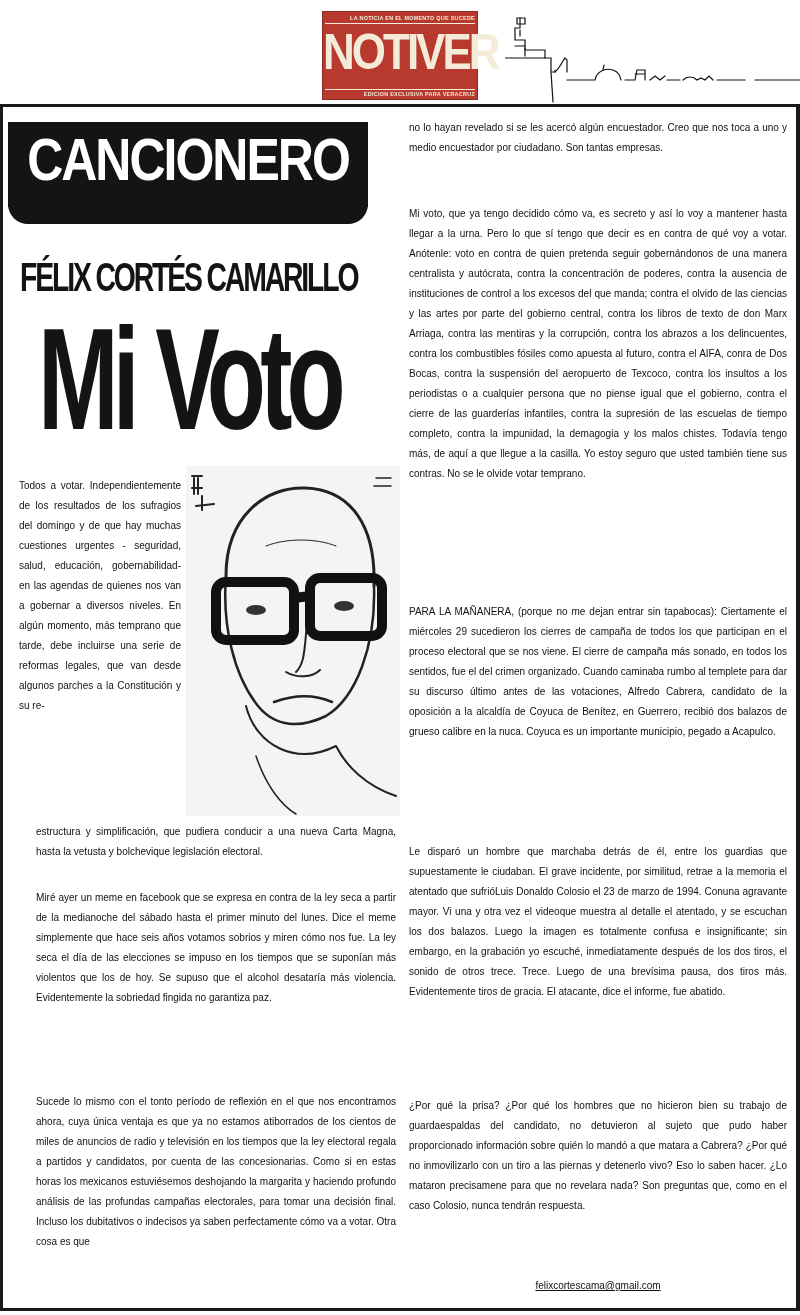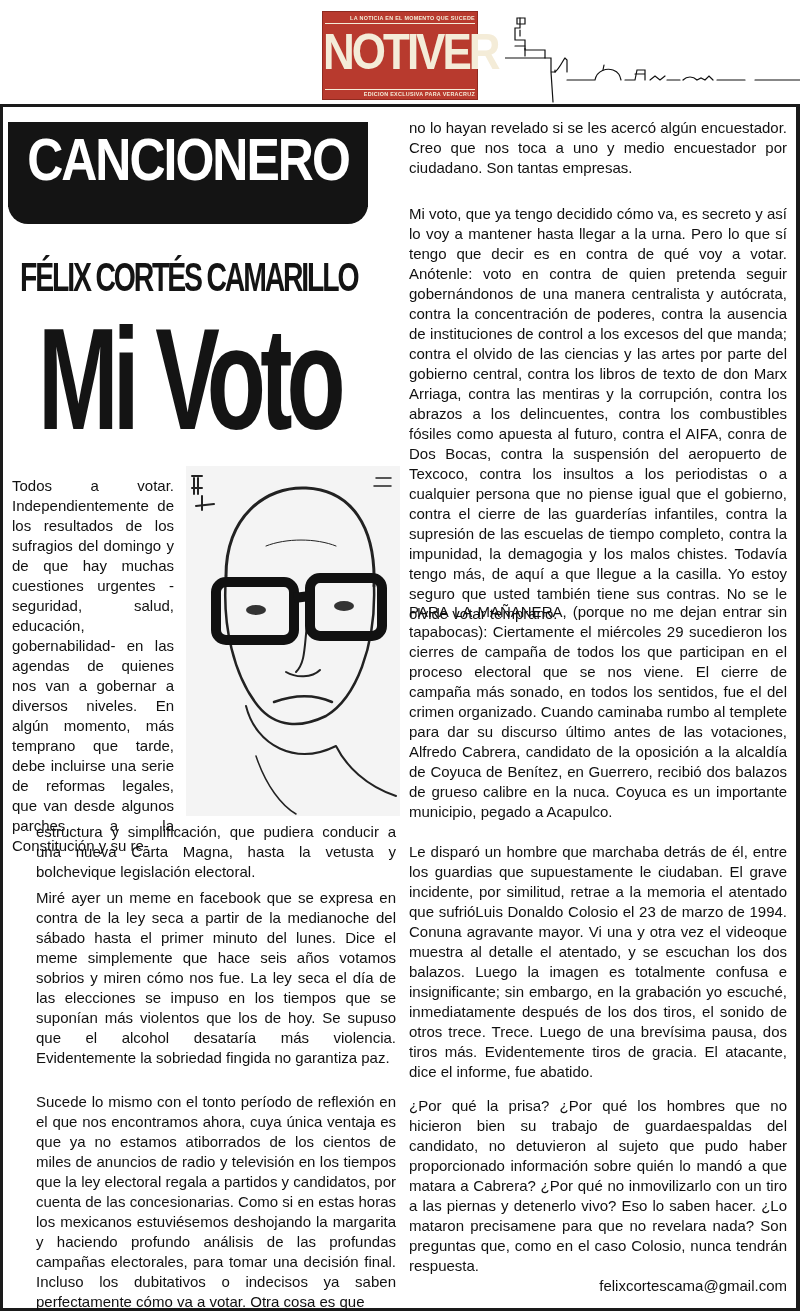--- a/index.html
+++ b/index.html
@@ -17,21 +17,21 @@
   .frame { position: absolute; left: 0; top: 104px; width: 800px; height: 1207px; border: 3px solid #1a1a1a; box-sizing: border-box; border-right-width: 4px; }
 
   
   .section-banner { position: absolute; left: 8px; top: 122px; width: 360px; height: 102px; background: #141414; border-radius: 0 0 20px 20px; }
   .section-banner::before { content: ""; position: absolute; left: -0px; top: 0; width: 360px; height: 85px; background: #141414; }
   .section-title { position: absolute; left: 8px; top: 124px; width: 360px; text-align: center; color: #fff; font-family: "Liberation Sans", sans-serif; font-weight: bold; font-size: 50px; line-height: 60px; letter-spacing: -2px; transform: scaleY(1.2); transform-origin: top center; }
   .author { position: absolute; left: 20px; top: 252px; font-weight: bold; font-size: 33px; line-height: 40px; letter-spacing: -2.5px; white-space: nowrap; transform: scaleY(1.25) scaleX(0.86); transform-origin: top left; color: #141414; }
   .headline { position: absolute; left: 38px; top: 306px; font-weight: bold; font-size: 118px; line-height: 120px; letter-spacing: -7px; white-space: nowrap; transform: scaleY(1.22) scaleX(0.82); transform-origin: top left; color: #141414; }
 
   
-  .p { position: absolute; font-size: 15px; line-height: 20px; text-align: justify; color: #111; margin: 0; hyphens: manual; }
+  .p { position: absolute; font-size: 10px; line-height: 20px; text-align: justify; color: #111; margin: 0; hyphens: manual; }
   .left { left: 19px; width: 360px; margin-left: 17px; }
   .right { left: 409px; width: 378px; }
 
   .portrait { position: absolute; left: 186px; top: 466px; width: 214px; height: 350px; background: #f3f3f3; overflow: hidden; }
 </style>
 </head>
 <body>
 
 <div class="masthead">
   <div class="logo">
@@ -84,25 +84,25 @@
       <rect x="124" y="112" width="72" height="58" rx="10"></rect>
       <path d="M108 132 L124 130"></path>
     </g>
     <g fill="#333">
       <ellipse cx="70" cy="144" rx="10" ry="5"></ellipse>
       <ellipse cx="158" cy="140" rx="10" ry="5"></ellipse>
     </g>
   </svg>
 </div>
 
-<p class="p" style="left:12px; top:476px; width:162px;">
+<p class="p" style="left:19px; top:476px; width:162px;">
   <span>Todos a votar. Independientemente de los resultados de los sufragios del domingo y de que hay muchas cuestiones urgentes - seguridad, salud, educación, gobernabilidad- en las agendas de quienes nos van a gobernar a diversos niveles. En algún momento, más temprano que tarde, debe incluirse una serie de reformas legales, que van desde algunos parches a la Constitución y su re-</span>
 </p>
 <p class="p left" style="top:822px;">estructura y simplificación, que pudiera conducir a una nueva Carta Magna, hasta la vetusta y bolchevique legislación electoral.</p>
 <p class="p left" style="top:888px;">Miré ayer un meme en facebook que se expresa en contra de la ley seca a partir de la medianoche del sábado hasta el primer minuto del lunes. Dice el meme simplemente que hace seis años votamos sobrios y miren cómo nos fue. La ley seca el día de las elecciones se impuso en los tiempos que se suponían más violentos que los de hoy. Se supuso que el alcohol desataría más violencia. Evidentemente la sobriedad fingida no garantiza paz.</p>
 <p class="p left" style="top:1092px;">Sucede lo mismo con el tonto período de reflexión en el que nos encontramos ahora, cuya única ventaja es que ya no estamos atiborrados de los cientos de miles de anuncios de radio y televisión en los tiempos que la ley electoral regala a partidos y candidatos, por cuenta de las concesionarias. Como si en estas horas los mexicanos estuviésemos deshojando la margarita y haciendo profundo análisis de las profundas campañas electorales, para tomar una decisión final. Incluso los dubitativos o indecisos ya saben perfectamente cómo va a votar. Otra cosa es que</p>
 
 <p class="p right" style="top:118px;">no lo hayan revelado si se les acercó algún encuestador. Creo que nos toca a uno y medio encuestador por ciudadano. Son tantas empresas.</p>
 <p class="p right" style="top:204px;">Mi voto, que ya tengo decidido cómo va, es secreto y así lo voy a mantener hasta llegar a la urna. Pero lo que sí tengo que decir es en contra de qué voy a votar. Anótenle: voto en contra de quien pretenda seguir gobernándonos de una manera centralista y autócrata, contra la concentración de poderes, contra la ausencia de instituciones de control a los excesos del que manda; contra el olvido de las ciencias y las artes por parte del gobierno central, contra los libros de texto de don Marx Arriaga, contra las mentiras y la corrupción, contra los abrazos a los delincuentes, contra los combustibles fósiles como apuesta al futuro, contra el AIFA, conra de Dos Bocas, contra la suspensión del aeropuerto de Texcoco, contra los insultos a los periodistas o a cualquier persona que no piense igual que el gobierno, contra el cierre de las guarderías infantiles, contra la supresión de las escuelas de tiempo completo, contra la impunidad, la demagogia y los malos chistes. Todavía tengo más, de aquí a que llegue a la casilla.  Yo estoy seguro que usted también tiene sus contras. No se le olvide votar temprano.</p>
 <p class="p right" style="top:602px;">PARA LA MAÑANERA, (porque no me dejan entrar sin tapabocas): Ciertamente el miércoles 29 sucedieron los cierres de campaña de todos los que participan en el proceso electoral que se nos viene. El cierre de campaña más sonado, en todos los sentidos, fue el del crimen organizado. Cuando caminaba rumbo al templete para dar su discurso último antes de las votaciones, Alfredo Cabrera, candidato de la oposición a la alcaldía de Coyuca de Benítez, en Guerrero, recibió dos balazos de grueso calibre en la nuca. Coyuca es un importante municipio, pegado a Acapulco.</p>
 <p class="p right" style="top:842px;">Le disparó un hombre que marchaba detrás de él, entre los guardias que supuestamente le ciudaban. El grave incidente, por similitud, retrae a la memoria el atentado que sufrióLuis Donaldo Colosio el 23 de marzo de 1994. Conuna agravante mayor. Vi una y otra vez el videoque muestra al detalle el atentado, y se escuchan los dos balazos. Luego la imagen es totalmente confusa e insignificante; sin embargo, en la grabación yo escuché, inmediatamente después de los dos tiros, el sonido de otros trece. Trece. Luego de una brevísima pausa, dos tiros más. Evidentemente tiros de gracia. El atacante, dice el informe, fue abatido.</p>
 <p class="p right" style="top:1096px;">¿Por qué la prisa? ¿Por qué los hombres que no hicieron bien su trabajo de guardaespaldas del candidato, no detuvieron al sujeto que pudo haber proporcionado información sobre quién lo mandó a que matara a Cabrera?  ¿Por qué no inmovilizarlo con un tiro a las piernas y detenerlo vivo? Eso lo saben hacer.  ¿Lo mataron precisamene para que no revelara nada? Son preguntas que, como en el caso Colosio, nunca tendrán respuesta.</p>
-<p class="p right" style="top:1276px; text-align:right;">felixcortescama@gmail.com</p>
+<p class="p right" style="top:1276px; text-align:center;text-decoration:underline;">felixcortescama@gmail.com</p>
 
 </body></html>

